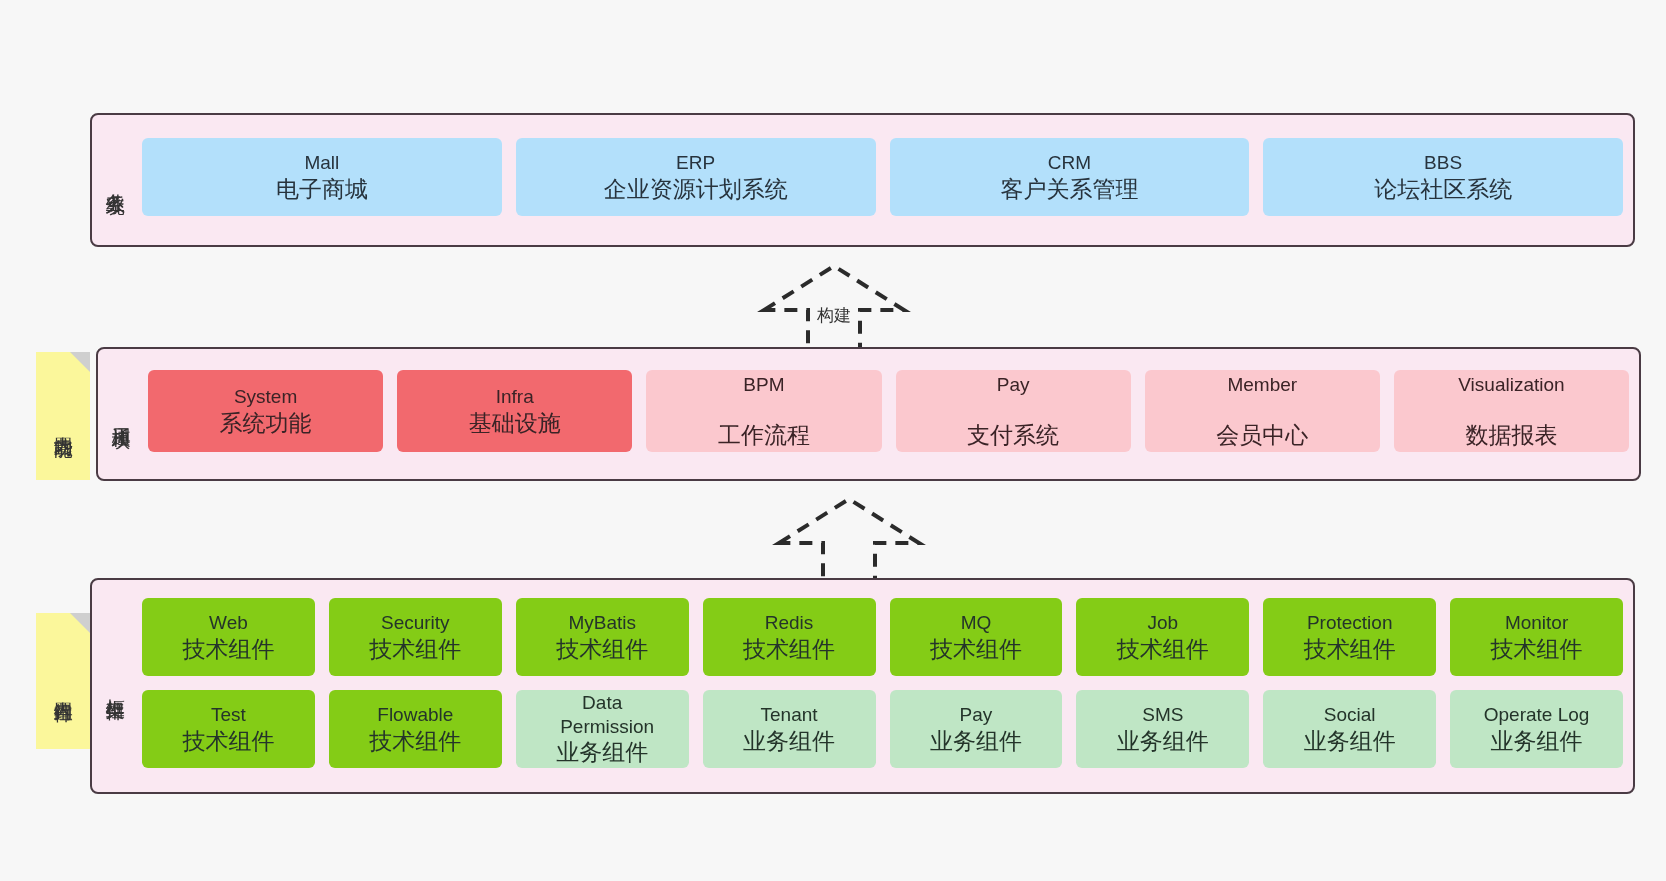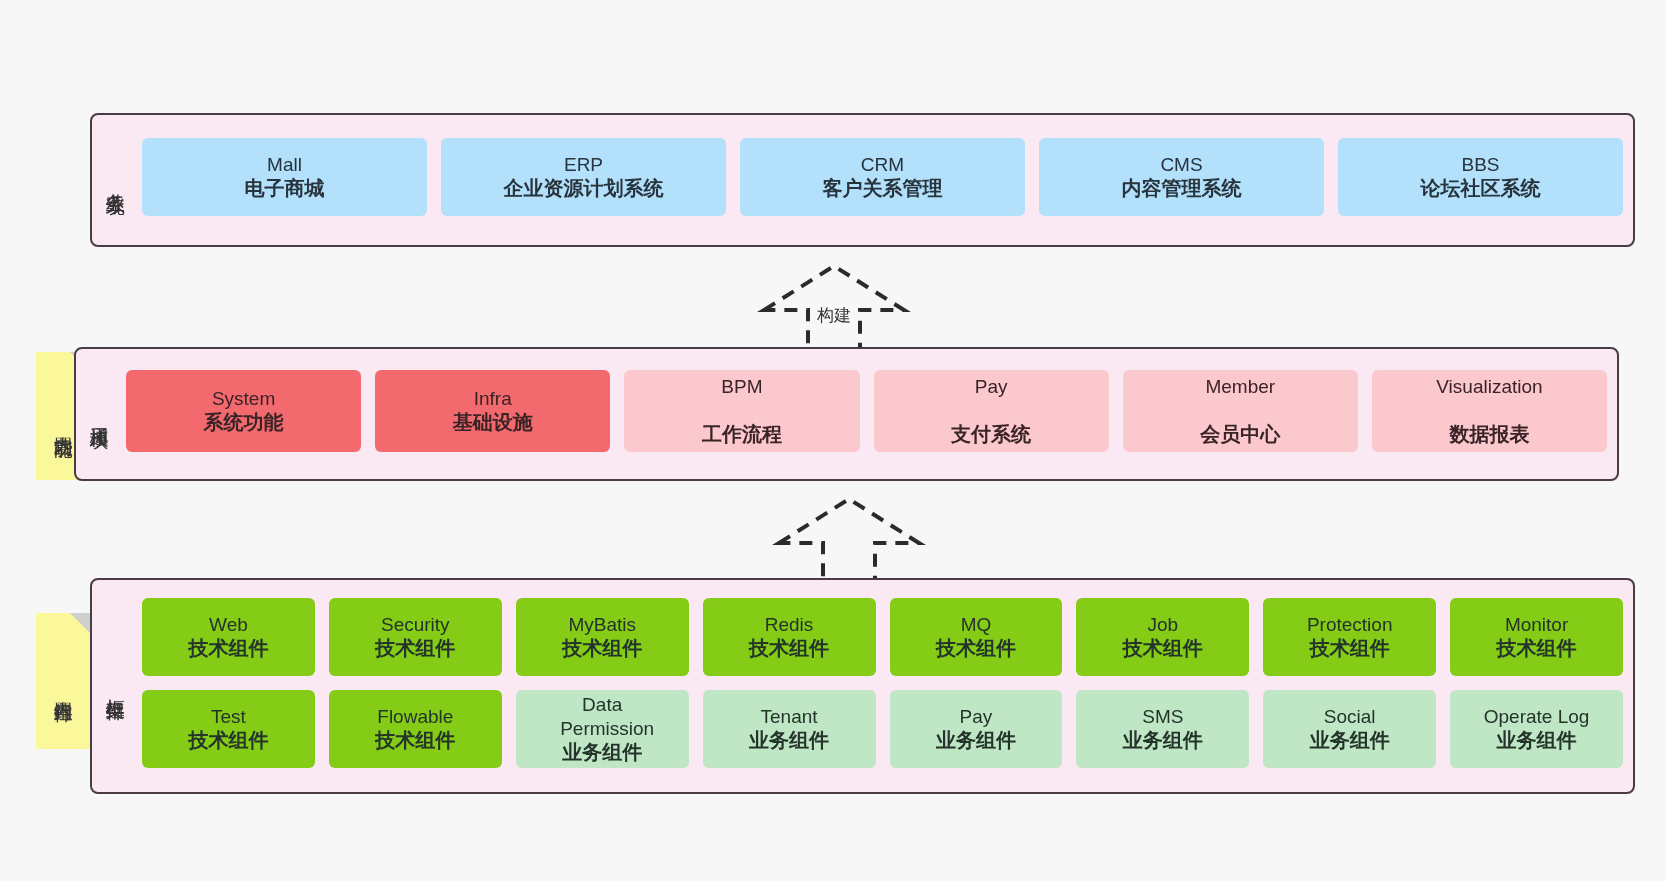--- a/index.html
+++ b/index.html
@@ -54,21 +54,21 @@
     display:flex;
     flex-direction:column;
     align-items:center;
     justify-content:center;
     text-align:center;
     box-sizing:border-box;
     padding:4px 6px;
     line-height:1.25;
   }
   .card .en{font-size:19px;color:#2f3b35;}
-  .card .cn{font-size:20px;color:#2f3b35;font-weight:bold;}
+  .card .cn{font-size:23px;color:#2f3b35;}
   .card.blue{background:#b3e0fb;height:78px;}
   .card.blue .en,.card.blue .cn{color:#27333d;}
   .card.red{background:#f2696e;height:82px;}
   .card.red .en,.card.red .cn{color:#3a2326;}
   .card.pink{background:#fbc8ce;height:82px;gap:24px;}
   .card.pink .en,.card.pink .cn{color:#3a2326;}
   .card.green{background:#84cc16;height:78px;}
   .card.green .en,.card.green .cn{color:#24342a;}
   .card.lightgreen{background:#bfe6c5;height:78px;}
   .card.lightgreen .en,.card.lightgreen .cn{color:#24342a;}
@@ -127,42 +127,38 @@
         </div>
         <div class="card blue">
           <div class="en">ERP</div>
           <div class="cn">企业资源计划系统</div>
         </div>
         <div class="card blue">
           <div class="en">CRM</div>
           <div class="cn">客户关系管理</div>
         </div>
         <div class="card blue">
-          <div class="en">CMS</div>
-          <div class="cn">内容管理系统</div>
-        </div>
-        <div class="card blue">
           <div class="en">BBS</div>
           <div class="cn">论坛社区系统</div>
         </div>
       </div>
     </div>
   </div>
 
   <div class="arrow" style="left:760px;top:262px;width:148px;height:90px;">
     <svg width="148" height="90" viewBox="0 0 148 90">
       <path d="M 4 48 L 74 4 L 144 48 L 100 48 L 100 88 L 48 88 L 48 48 Z" fill="none" stroke="#2b2b2b" stroke-width="4" stroke-dasharray="13,9" stroke-linejoin="miter"></path>
     </svg>
     <div class="lbl" style="top:42px;">构建</div>
   </div>
 
   <div class="note" style="left:36px;top:352px;height:128px;">
     <span>内置功能</span>
   </div>
-  <div class="layer" style="left:74px;top:347px;width:1545px;height:134px;">
+  <div class="layer" style="left:96px;top:347px;width:1545px;height:134px;">
     <div class="layer-title">通用模块</div>
     <div class="layer-body">
       <div class="row" style="flex:1 1 auto;">
         <div class="card red">
           <div class="en">System</div>
           <div class="cn">系统功能</div>
         </div>
         <div class="card red">
           <div class="en">Infra</div>
           <div class="cn">基础设施</div>

